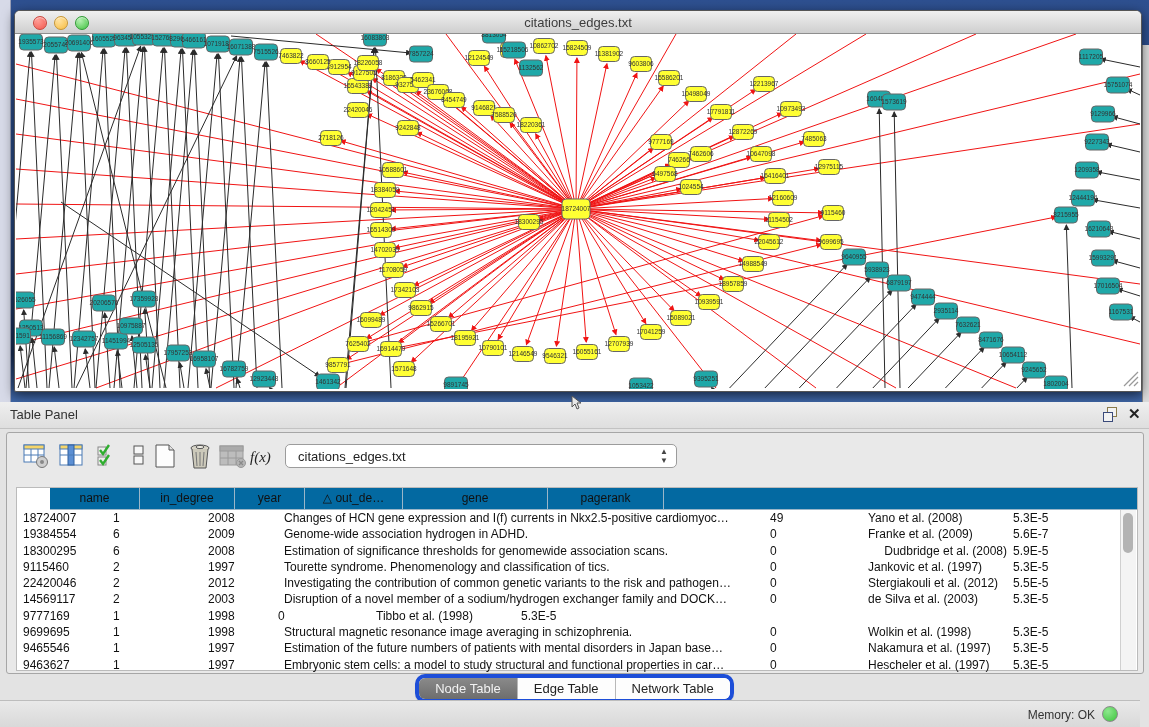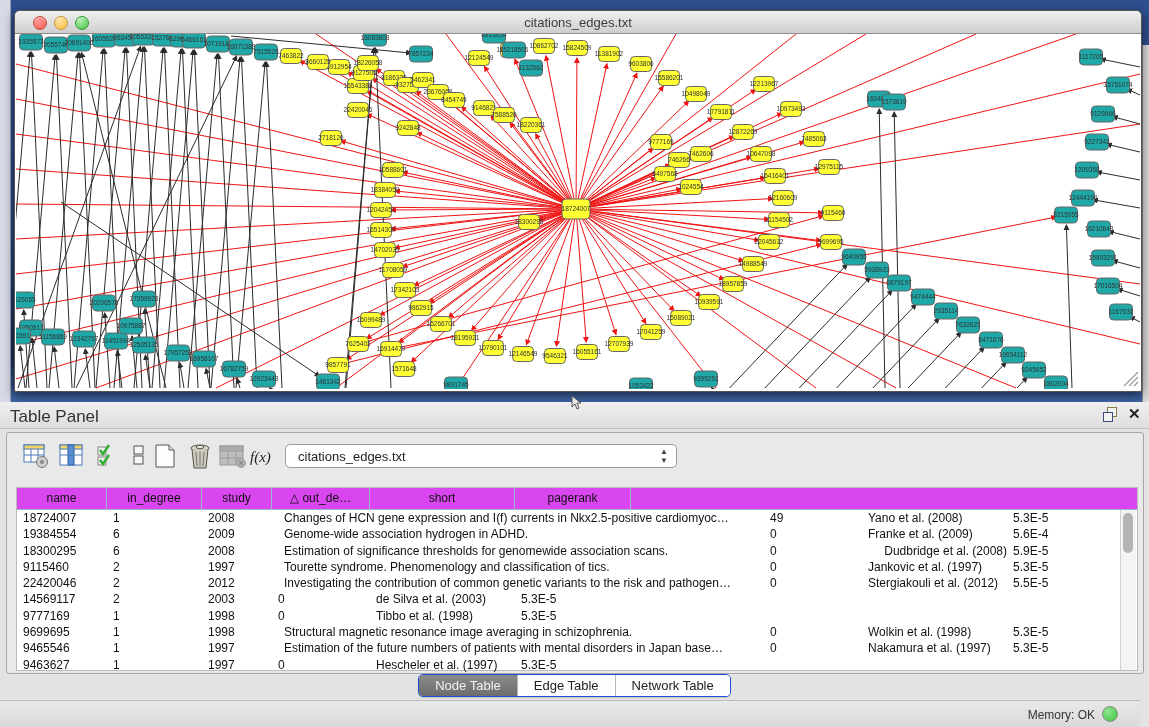--- a/index.html
+++ b/index.html
@@ -23,50 +23,50 @@
   .tl{position:absolute;top:5px;width:12px;height:12px;border-radius:50%;box-shadow:inset 0 1px 1px rgba(255,255,255,.6);}
   .tl.r{left:18px;background:radial-gradient(circle at 35% 30%,#ff9d96,#f3594e);border:1px solid #c9443c;}
   .tl.y{left:39px;background:radial-gradient(circle at 35% 30%,#ffe2a0,#f7bc3f);border:1px solid #c79632;}
   .tl.g{left:60px;background:radial-gradient(circle at 35% 30%,#b4f0b0,#3fc23f);border:1px solid #2f9a34;}
   .canvas{position:absolute;left:1px;top:23px;width:1124px;height:355px;background:#fff;overflow:hidden;}
   #net{position:absolute;left:0;top:0;}
   
   .table-panel{position:absolute;left:0;top:402px;width:1149px;height:325px;background:#e3e3e3;}
   .panel-titlebar{position:absolute;left:0;top:0;width:1149px;height:26px;
                   background:linear-gradient(180deg,#efefef,#dedede);border-bottom:1px solid #c2c2c2;}
-  .panel-title{position:absolute;left:10px;top:5px;font-size:17px;color:#333;}
+  .panel-title{position:absolute;left:10px;top:5px;font-size:13px;color:#333;}
   .float-icon{position:absolute;left:1103px;top:5px;width:15px;height:15px;cursor:pointer;}
   .float-icon .sq1{position:absolute;left:4px;top:0;width:8px;height:8px;border:1.5px solid #8a7a4a;background:#f2f2f2;}
   .float-icon .sq2{position:absolute;left:0;top:5px;width:8px;height:8px;border:1.5px solid #3a4a7a;background:#f2f2f2;}
   .close-icon{position:absolute;left:1128px;top:3px;font-size:15px;font-weight:bold;color:#222;cursor:pointer;}
   .inner-box{position:absolute;left:6px;top:30px;width:1136px;height:240px;
              background:#e9e9e9;border:1px solid #a6a6a6;border-radius:3px;}
   
   .toolbar{position:absolute;left:0;top:0;width:100%;height:52px;}
   .tb-icon{position:absolute;top:10px;cursor:pointer;}
   .fx{position:absolute;left:243px;top:16px;font-family:"Liberation Serif",serif;font-style:italic;
       font-size:15px;color:#222;cursor:pointer;}
   .combo{position:absolute;left:278px;top:11px;width:392px;height:24px;background:#fff;
          border:1px solid #9c9c9c;border-radius:5px;font-size:13px;color:#222;
          line-height:23px;padding-left:12px;box-sizing:border-box;cursor:pointer;}
   .combo .arrows{position:absolute;right:8px;top:2px;font-size:8px;color:#444;line-height:9px;text-align:center;}
   
   .tbl{position:absolute;left:9px;top:54px;width:1122px;height:184px;background:#fff;border:1px solid #bbb;box-sizing:border-box;}
-  .thead{display:flex;height:21px;background:#d946ef;border-bottom:1px solid #9ab6c8;}
+  .thead{display:flex;height:21px;background:#0369a1;border-bottom:1px solid #9ab6c8;margin-left:33px;}
   .th{box-sizing:border-box;border-right:1px solid #9ab6c8;font-size:12px;color:#111;
       text-align:center;line-height:20px;overflow:hidden;white-space:nowrap;cursor:pointer;}
   .trow{display:flex;height:16.3px;}
   .td{box-sizing:border-box;font-size:12px;color:#111;line-height:16.3px;
       overflow:hidden;white-space:nowrap;padding-left:6px;}
   .td.title-cell{padding-left:12px;}
   .vscroll{position:absolute;right:1px;top:22px;width:15px;height:160px;background:#f4f4f4;border-left:1px solid #d0d0d0;}
   .vthumb{position:absolute;left:2px;top:3px;width:10px;height:40px;border-radius:6px;background:#b3b3b3;cursor:pointer;}
   
   .tabs{position:absolute;left:0;top:272px;width:1149px;height:26px;text-align:center;}
-  .seg{display:inline-flex;border:1px solid #1d4ed8;border-radius:5px;overflow:hidden;
+  .seg{display:inline-flex;border:4px solid #1d4ed8;border-radius:10px;overflow:hidden;
        background:#fff;box-shadow:0 1px 1px rgba(0,0,0,.12);}
   .seg-item{padding:3px 16px;font-size:13px;color:#222;border-right:1px solid #b8b8b8;cursor:pointer;background:#fdfdfd;}
   .seg-item:last-child{border-right:none;}
   .seg-item.sel{background:linear-gradient(180deg,#8a8a8a,#6d6d6d);color:#f2f2f2;}
   
   .statusbar{position:absolute;left:0;top:298px;width:1140px;height:27px;
              background:linear-gradient(180deg,#e9e9e9,#d8d8d8);border-top:1px solid #bdbdbd;}
   .mem-label{position:absolute;right:45px;top:7px;font-size:12px;color:#333;}
   .mem-dot{position:absolute;right:22px;top:5px;width:14px;height:14px;border-radius:50%;
            background:radial-gradient(circle at 35% 30%,#8ee88e,#3dc43d);border:1.5px solid #8a8a8a;}
@@ -871,43 +871,43 @@
       <div class="combo">
         <span>citations_edges.txt</span>
         <span class="arrows">▲<br>▼</span>
       </div>
     </div>
 
     <div class="tbl">
       <div class="thead" id="thead">
           <div class="th" style="width: 90px;">name</div>
           <div class="th" style="width: 95px;">in_degree</div>
-          <div class="th" style="width: 70px;">study</div>
+          <div class="th" style="width: 70px;">year</div>
           <div class="th" style="width: 98px;">△ out_de…</div>
-          <div class="th" style="width: 145px;">short</div>
+          <div class="th" style="width: 145px;">gene</div>
           <div class="th" style="width: 116px;">pagerank</div>
         </div>
       <div id="tbody">
           <div class="trow">
             <div class="td" style="width: 90px;">18724007</div>
             <div class="td" style="width: 95px;">1</div>
             <div class="td" style="width: 70px;">2008</div>
             <div class="td title-cell" style="width: 492px;">Changes of HCN gene expression and I(f) currents in Nkx2.5-positive cardiomyoc…</div>
             <div class="td" style="width: 98px;">49</div>
             <div class="td" style="width: 145px;">Yano et al. (2008)</div>
             <div class="td" style="width: 116px;">5.3E-5</div>
           </div>
           <div class="trow">
             <div class="td" style="width: 90px;">19384554</div>
             <div class="td" style="width: 95px;">6</div>
             <div class="td" style="width: 70px;">2009</div>
             <div class="td title-cell" style="width: 492px;">Genome-wide association hydrogen in ADHD.</div>
             <div class="td" style="width: 98px;">0</div>
             <div class="td" style="width: 145px;">Franke et al. (2009)</div>
-            <div class="td" style="width: 116px;">5.6E-4</div>
+            <div class="td" style="width: 116px;">5.6E-7</div>
           </div>
           <div class="trow">
             <div class="td" style="width: 90px;">18300295</div>
             <div class="td" style="width: 95px;">6</div>
             <div class="td" style="width: 70px;">2008</div>
             <div class="td title-cell" style="width: 492px;">Estimation of significance thresholds for genomewide association scans.</div>
             <div class="td" style="width: 98px;">0</div>
             <div class="td" style="width: 145px; text-align: right;">Dudbridge et al. (2008)</div>
             <div class="td" style="width: 116px;">5.9E-5</div>
           </div>
@@ -926,20 +926,21 @@
             <div class="td" style="width: 70px;">2012</div>
             <div class="td title-cell" style="width: 492px;">Investigating the contribution of common genetic variants to the risk and pathogen…</div>
             <div class="td" style="width: 98px;">0</div>
             <div class="td" style="width: 145px;">Stergiakouli et al. (2012)</div>
             <div class="td" style="width: 116px;">5.5E-5</div>
           </div>
           <div class="trow">
             <div class="td" style="width: 90px;">14569117</div>
             <div class="td" style="width: 95px;">2</div>
             <div class="td" style="width: 70px;">2003</div>
+            <div class="td title-cell" style="width: 492px;">Disruption of a novel member of a sodium/hydrogen exchanger family and DOCK…</div>
             <div class="td" style="width: 98px;">0</div>
             <div class="td" style="width: 145px;">de Silva et al. (2003)</div>
             <div class="td" style="width: 116px;">5.3E-5</div>
           </div>
           <div class="trow">
             <div class="td" style="width: 90px;">9777169</div>
             <div class="td" style="width: 95px;">1</div>
             <div class="td" style="width: 70px;">1998</div>
             <div class="td" style="width: 98px;">0</div>
             <div class="td" style="width: 145px;">Tibbo et al. (1998)</div>
@@ -960,20 +961,21 @@
             <div class="td" style="width: 70px;">1997</div>
             <div class="td title-cell" style="width: 492px;">Estimation of the future numbers of patients with mental disorders in Japan base…</div>
             <div class="td" style="width: 98px;">0</div>
             <div class="td" style="width: 145px;">Nakamura et al. (1997)</div>
             <div class="td" style="width: 116px;">5.3E-5</div>
           </div>
           <div class="trow">
             <div class="td" style="width: 90px;">9463627</div>
             <div class="td" style="width: 95px;">1</div>
             <div class="td" style="width: 70px;">1997</div>
+            <div class="td title-cell" style="width: 492px;">Embryonic stem cells: a model to study structural and functional properties in car…</div>
             <div class="td" style="width: 98px;">0</div>
             <div class="td" style="width: 145px;">Hescheler et al. (1997)</div>
             <div class="td" style="width: 116px;">5.3E-5</div>
           </div>
         </div>
       <div class="vscroll">
         <div class="vthumb"></div>
       </div>
     </div>
   </div>

